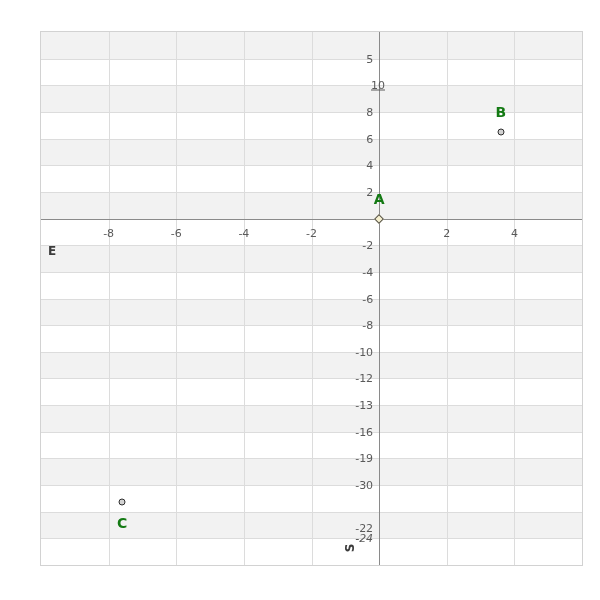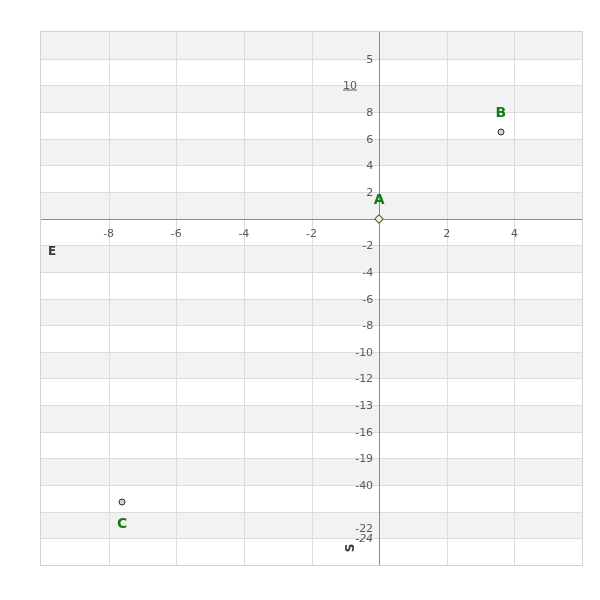--- a/index.html
+++ b/index.html
@@ -91,35 +91,35 @@
       <div class="vgrid" style="left: 473.375px; background: rgb(220, 220, 220);"></div>
       <div class="axis-x" style="top: 186.55px; background: rgb(138, 138, 138);"></div>
       <div class="axis-y" style="left: 338.125px; background: rgb(138, 138, 138);"></div>
       <div class="tick xtick" style="left: 67.625px; top: 194.55px; color: rgb(90, 90, 90);">-8</div>
       <div class="tick xtick" style="left: 135.25px; top: 194.55px; color: rgb(90, 90, 90);">-6</div>
       <div class="tick xtick" style="left: 202.875px; top: 194.55px; color: rgb(90, 90, 90);">-4</div>
       <div class="tick xtick" style="left: 270.5px; top: 194.55px; color: rgb(90, 90, 90);">-2</div>
       <div class="tick xtick" style="left: 405.75px; top: 194.55px; color: rgb(90, 90, 90);">2</div>
       <div class="tick xtick" style="left: 473.375px; top: 194.55px; color: rgb(90, 90, 90);">4</div>
       <div class="tick ytick" style="left: 332.125px; top: 26.65px; color: rgb(90, 90, 90);">5</div>
-      <div class="tick ytick" style="left: 316px; top: 53.3px; color: rgb(90, 90, 90); text-decoration: underline;">10</div>
+      <div class="tick ytick" style="left: 344px; top: 53.3px; color: rgb(90, 90, 90); text-decoration: underline;">10</div>
       <div class="tick ytick" style="left: 332.125px; top: 79.95px; color: rgb(90, 90, 90);">8</div>
       <div class="tick ytick" style="left: 332.125px; top: 106.6px; color: rgb(90, 90, 90);">6</div>
       <div class="tick ytick" style="left: 332.125px; top: 133.25px; color: rgb(90, 90, 90);">4</div>
       <div class="tick ytick" style="left: 332.125px; top: 159.9px; color: rgb(90, 90, 90);">2</div>
       <div class="tick ytick" style="left: 332.125px; top: 213.2px; color: rgb(90, 90, 90);">-2</div>
       <div class="tick ytick" style="left: 332.125px; top: 239.85px; color: rgb(90, 90, 90);">-4</div>
       <div class="tick ytick" style="left: 332.125px; top: 266.5px; color: rgb(90, 90, 90);">-6</div>
       <div class="tick ytick" style="left: 332.125px; top: 293.15px; color: rgb(90, 90, 90);">-8</div>
       <div class="tick ytick" style="left: 332.125px; top: 319.8px; color: rgb(90, 90, 90);">-10</div>
       <div class="tick ytick" style="left: 332.125px; top: 346.45px; color: rgb(90, 90, 90);">-12</div>
       <div class="tick ytick" style="left: 332.125px; top: 373.1px; color: rgb(90, 90, 90);">-13</div>
       <div class="tick ytick" style="left: 332.125px; top: 399.75px; color: rgb(90, 90, 90);">-16</div>
       <div class="tick ytick" style="left: 332.125px; top: 426.4px; color: rgb(90, 90, 90);">-19</div>
-      <div class="tick ytick" style="left: 332.125px; top: 453.05px; color: rgb(90, 90, 90);">-40</div>
+      <div class="tick ytick" style="left: 332.125px; top: 453.05px; color: rgb(90, 90, 90);">-30</div>
       <div class="tick ytick" style="left: 332.125px; top: 496px; color: rgb(90, 90, 90);">-22</div>
       <div class="tick ytick" style="left: 332.125px; top: 506.35px; color: rgb(90, 90, 90); font-style: italic;">-24</div>
       <div class="marker marker-diamond" style="left: 338.125px; top: 186.55px; background: rgb(247, 241, 207); border: 1px solid rgb(86, 82, 74);"></div>
       <div class="pt-label" style="left: 338.125px; top: 166.55px; color: rgb(20, 122, 20);">A</div>
       <div class="marker marker-circle" style="left: 459.85px; top: 99.9375px; background: rgb(210, 210, 210); border: 1px solid rgb(46, 46, 46);"></div>
       <div class="pt-label" style="left: 459.85px; top: 79.9375px; color: rgb(20, 122, 20);">B</div>
       <div class="marker marker-circle" style="left: 81.15px; top: 470.372px; background: rgb(210, 210, 210); border: 1px solid rgb(46, 46, 46);"></div>
       <div class="pt-label" style="left: 81.15px; top: 491.372px; color: rgb(20, 122, 20);">C</div>
     </div>
 </div>

